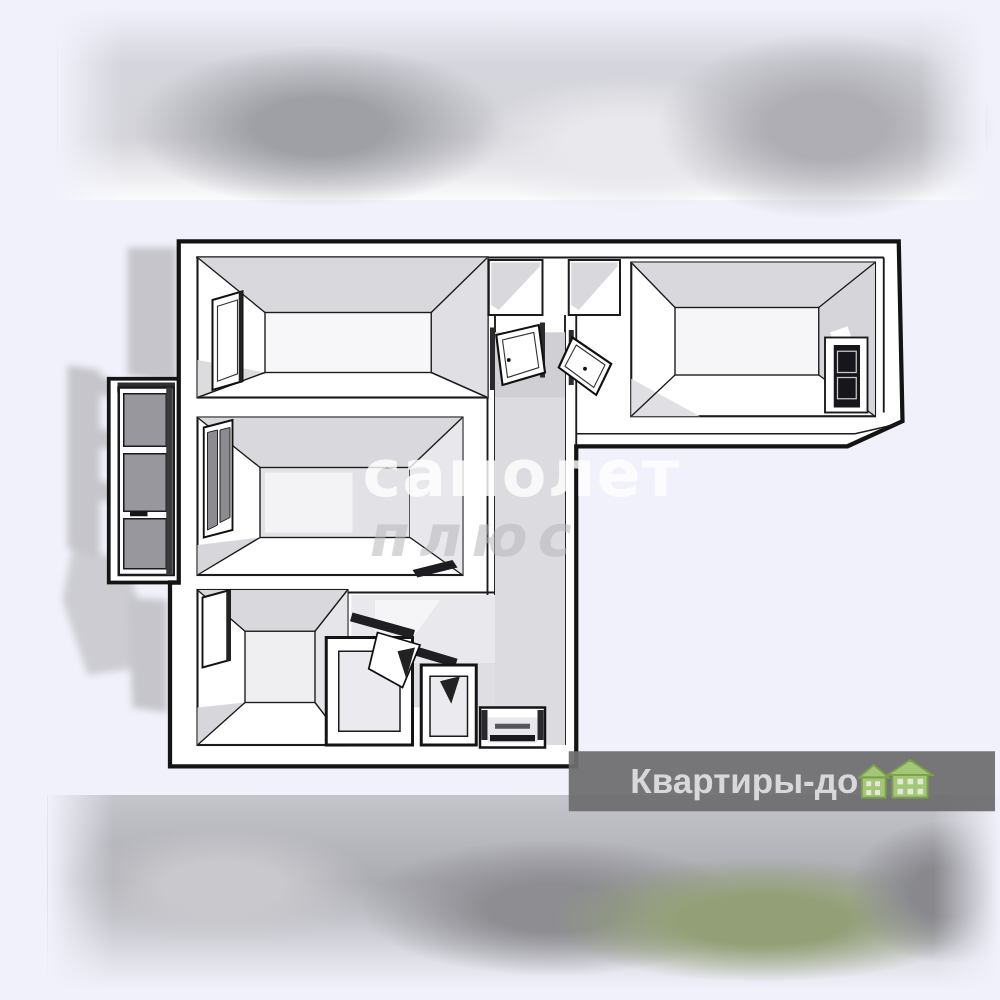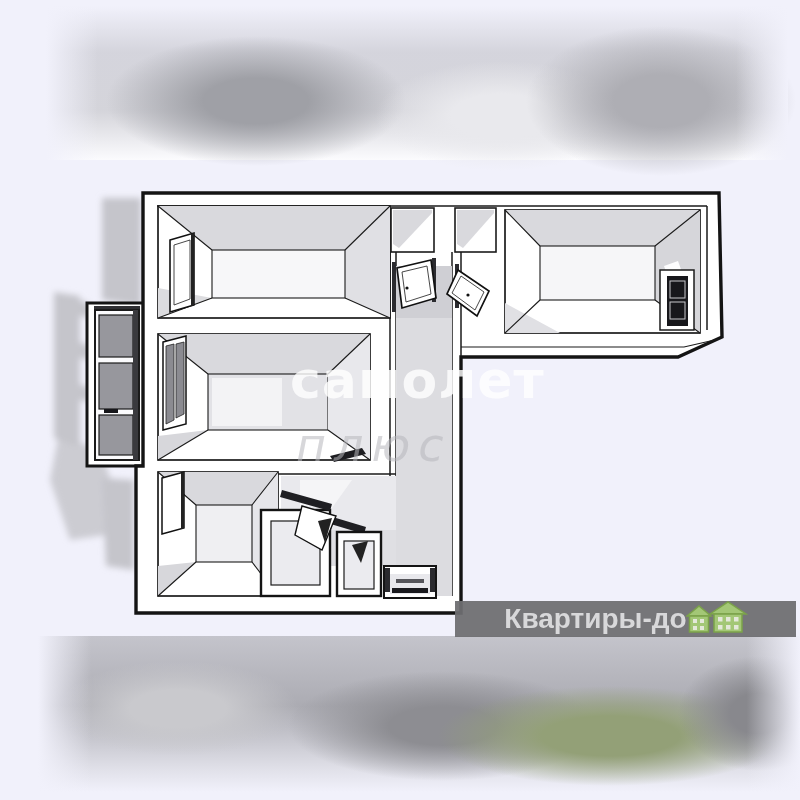--- a/index.html
+++ b/index.html
@@ -20,25 +20,25 @@
     background:linear-gradient(to right,#f1f1fb 0%,rgba(241,241,251,0) 7%,
                rgba(241,241,251,0) 93%,#f1f1fb 100%);}
 
   svg.plan{position:absolute;left:0;top:0;}
 
   
   .wm{position:absolute;pointer-events:none;white-space:nowrap;}
   #wm-line1{left:290px;top:350px;font-family:"DejaVu Sans",sans-serif;
     font-size:52px;font-weight:bold;color:rgba(255,255,255,.8);letter-spacing:1px;}
   #wm-line2{left:296px;top:402px;font-family:"DejaVu Sans",sans-serif;
-    font-size:46px;font-weight:normal;font-style:italic;
-    color:rgba(182,182,188,.55);letter-spacing:8px;margin-top:16px;}
+    font-size:46px;font-weight:bold;font-style:italic;
+    color:rgba(182,182,188,.55);letter-spacing:8px;}
 
   
-  #brand-band{position:absolute;left:455px;top:601px;width:341px;height:36px;
+  #brand-band{position:absolute;left:455px;top:601px;width:341px;height:48px;
     background:rgba(109,109,113,.94);display:flex;align-items:center;
     justify-content:center;}
   #brand-band .txt{font-family:"Liberation Sans",sans-serif;font-size:28px;
     font-weight:bold;color:#d8d8da;line-height:36px;}
   #brand-band svg{display:block;margin:0 -1px;position:relative;top:-1px;}
 </style>
 </head>
 <body>
 
 <div class="stage">

